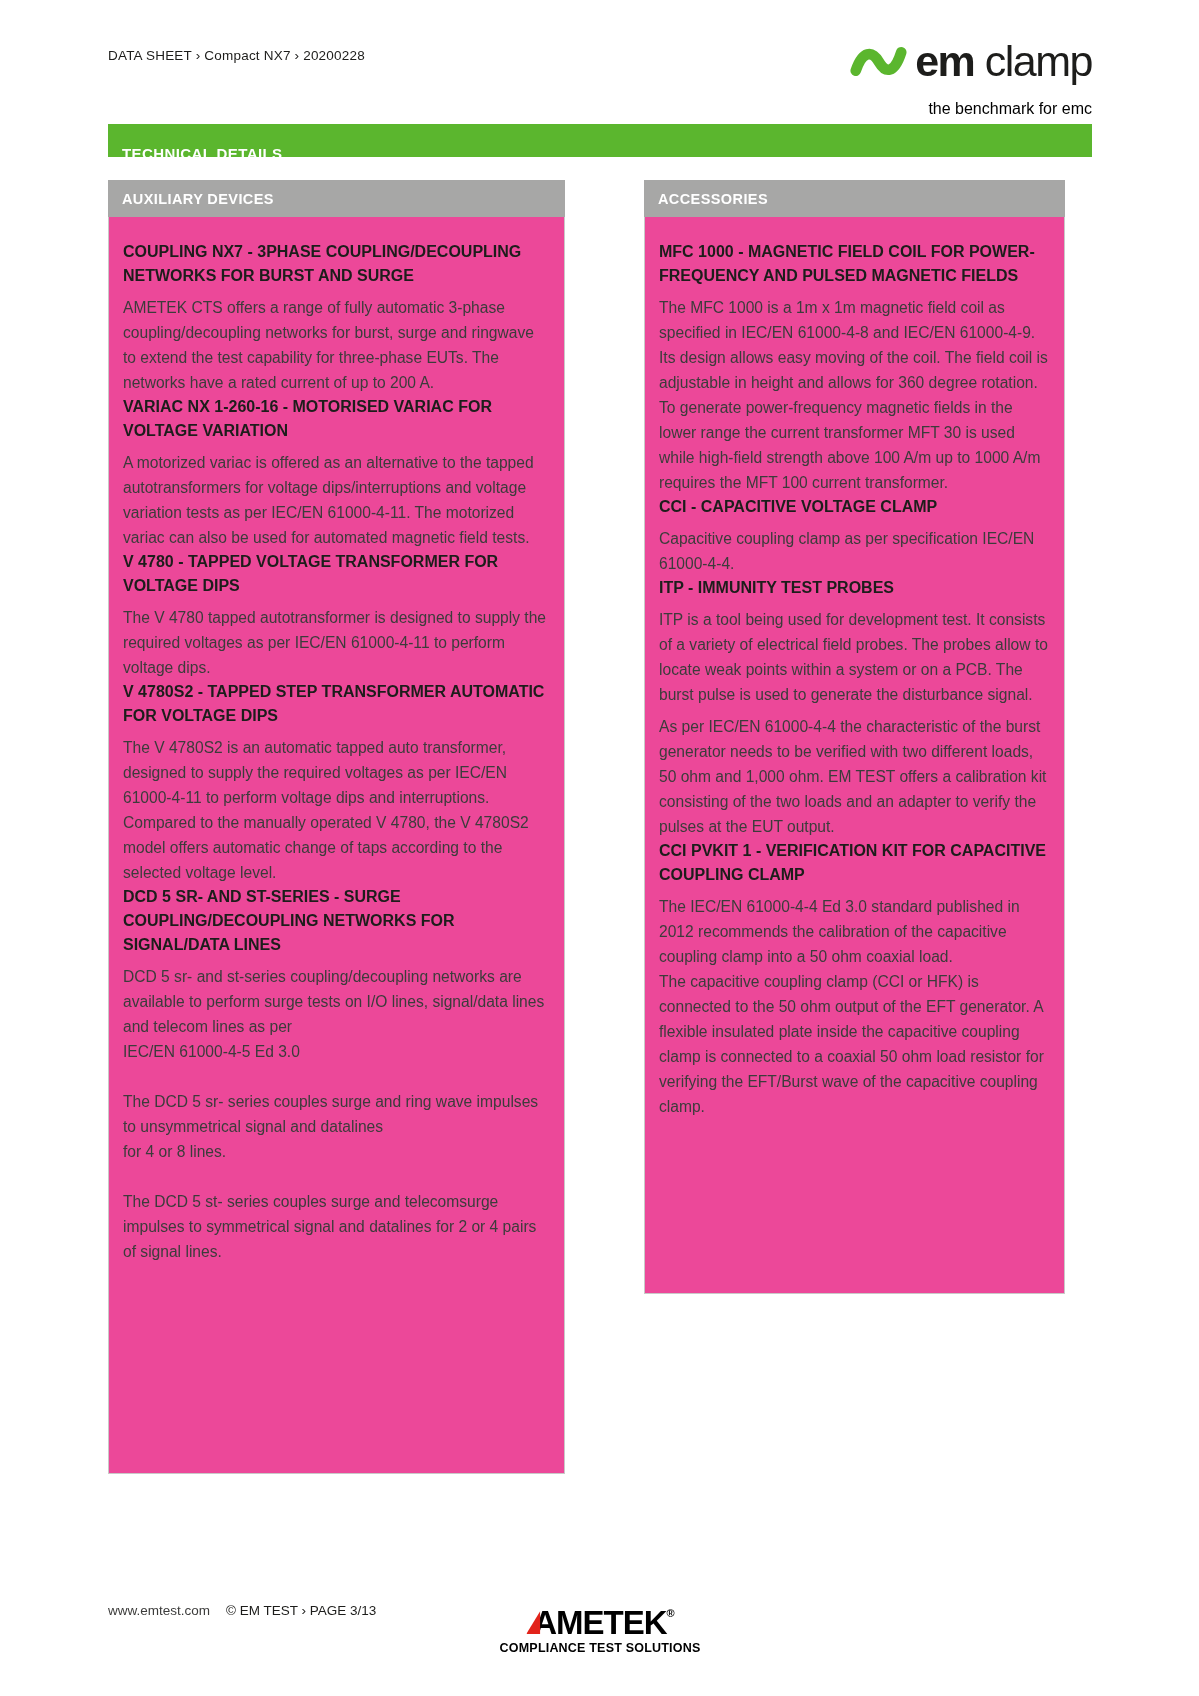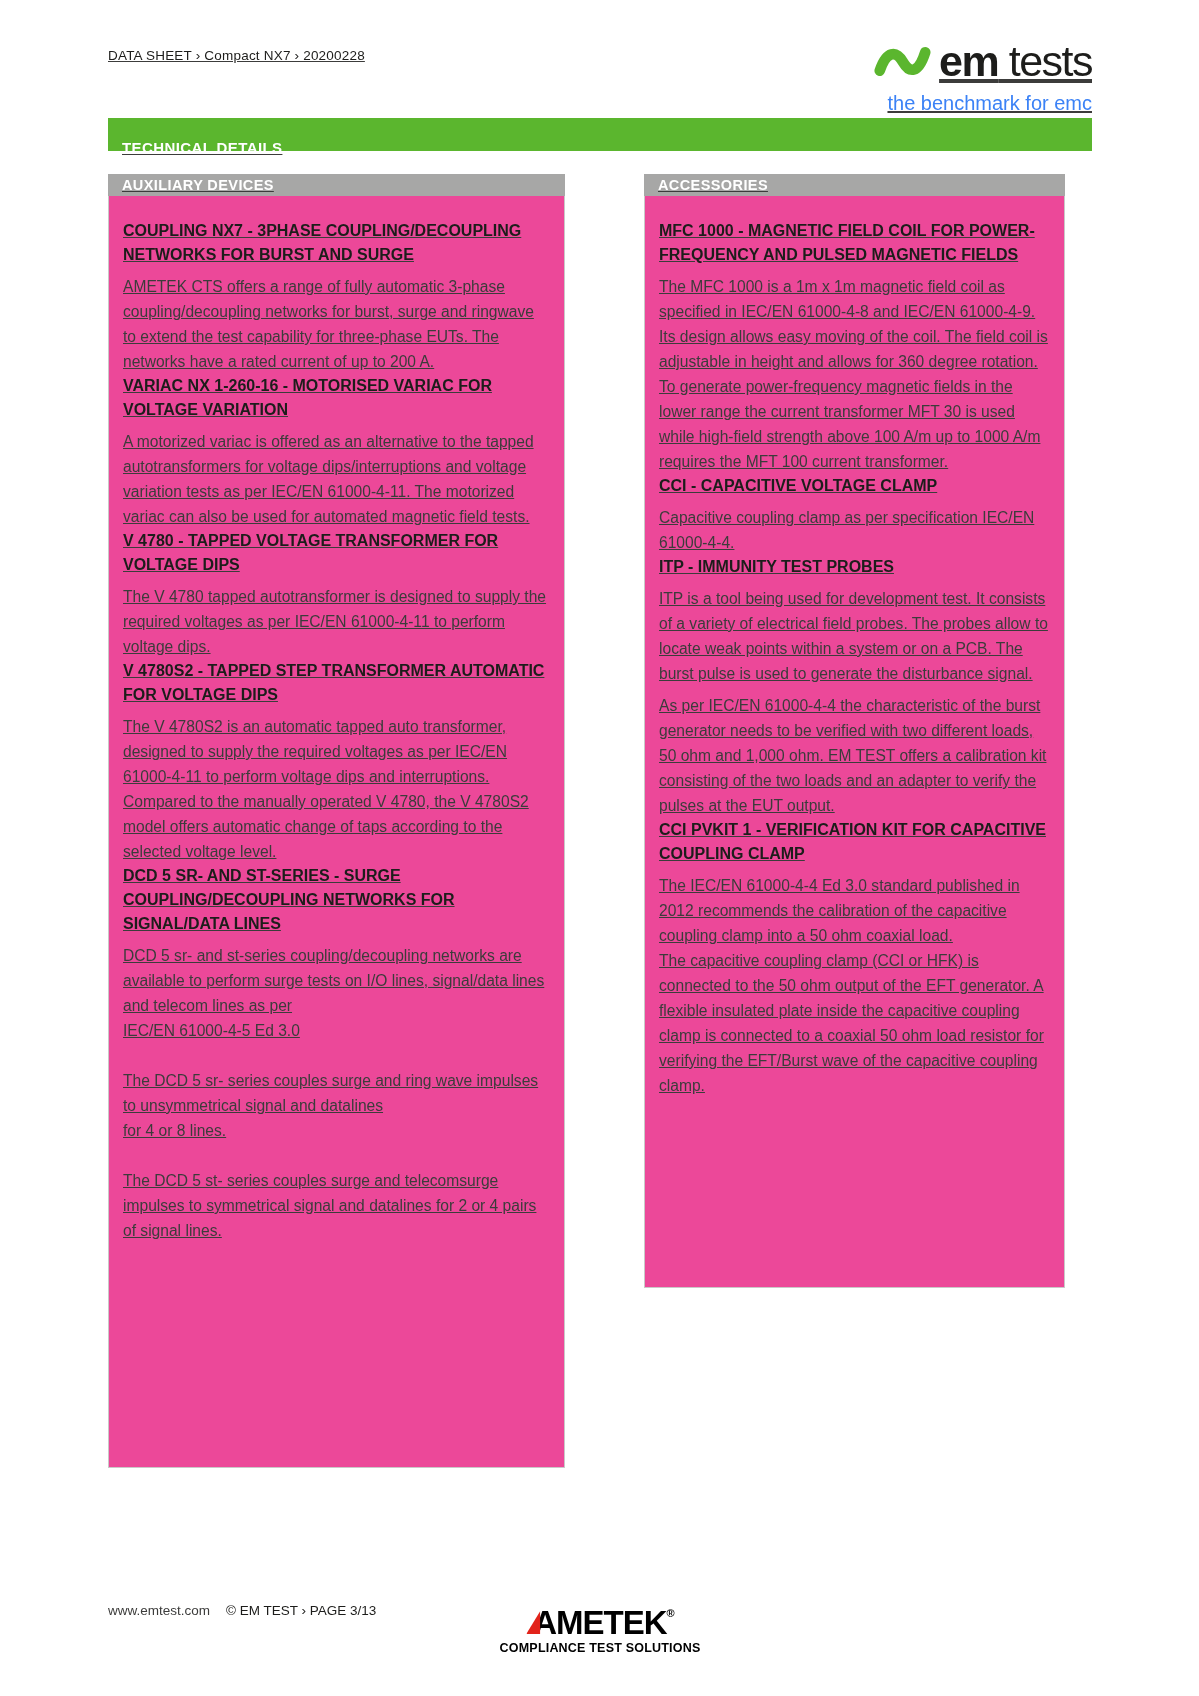--- a/index.html
+++ b/index.html
@@ -2,43 +2,43 @@
 <html><head>
 <meta charset="utf-8">
 <style>
   * { margin:0; padding:0; box-sizing:border-box; }
   html,body { background:#ffffff; }
   body {
     width:1199px; height:1696px;
     font-family:"Liberation Sans","DejaVu Sans",sans-serif;
     color:#3c3c3b; position:relative; overflow:hidden;
   }
-  .content { width:984px; margin-left:108px; position:relative;text-decoration:underline; }
+  .content { width:984px; margin-left:108px; position:relative; }
 
   
   .top-row { display:flex; justify-content:space-between; align-items:flex-start; padding-top:38px; min-height:80px; }
   .doc-meta { font-size:13.5px; color:#1d1d1b; letter-spacing:0.2px; margin-top:10px; }
   .logo-block { text-align:right; }
   .logo-row { display:flex; align-items:center; justify-content:flex-end; gap:8px; }
   .wave-icon svg { display:block; }
   .brand { font-size:43px; line-height:46px; color:#1d1d1b; letter-spacing:-1.5px; white-space:pre; }
   .brand .bold { font-weight:700; }
   .brand .light { font-weight:400; }
-  .logo-tagline { color:#3b82f6; font-size:20px; line-height:16px; margin-top:11px; }
+  .logo-tagline { color:#000000; font-size:16px; line-height:16px; margin-top:17px; }
 
   
   .banner { margin-top:7px; background:#5bb62e; height:33px; display:flex; align-items:center; padding-left:14px; }
   .banner-title { color:#ffffff; font-weight:700; font-size:15px; letter-spacing:0.4px;margin-top:26px; }
 
   
   .columns { display:flex; gap:43px; margin-top:23px; align-items:flex-start; }
   .panel { width:457px; display:flex; flex-direction:column; }
   .panel-left  { min-height:1294px; }
   .panel-right { min-height:1114px;padding-left:36px; }
-  .panel-header { background:#a7a7a6; height:22px; display:flex; align-items:center; padding-left:14px; flex:0 0 auto; }
+  .panel-header { background:#a7a7a6; height:37px; display:flex; align-items:center; padding-left:14px; flex:0 0 auto; }
   .panel-header-title { color:#ffffff; font-weight:700; font-size:14.5px; letter-spacing:0.4px; }
   .panel-body { border:1px solid #c9c9c8; border-top:none; padding:10px 14px 24px 14px; flex:1; background:#ec4899; }
 
   .section-title { color:#1d1d1b; font-size:16px; line-height:24px; font-weight:700; }
   .section:first-child .section-title { margin-top:13px; }
   .section-para { font-size:15.6px; line-height:25px; margin-top:7px; white-space:pre-line; color:#3c3c3b; }
   .section-para + .section-para { margin-top:25px; }
 
   
   .footer { position:absolute; left:108px; top:1578px; width:984px;
@@ -60,21 +60,21 @@
   <div class="top-row">
     <div class="doc-meta">DATA SHEET › Compact NX7 › 20200228</div>
 
     <div class="logo-block">
       <div class="logo-row">
         <span class="wave-icon">
           <svg width="58" height="44" viewBox="0 0 60 44" xmlns="http://www.w3.org/2000/svg">
             <path d="M7 32 C14 11 24 11 31 23 C38 35 47 35 54 13" stroke="#5bb62e" stroke-width="11" fill="none" stroke-linecap="round"></path>
           </svg>
         </span>
-        <span class="brand"><span class="bold">em</span><span class="light"> tests</span></span>
+        <span class="brand"><span class="bold">em</span><span class="light"> clamp</span></span>
       </div>
       <div class="logo-tagline">the benchmark for emc</div>
     </div>
   </div>
 
   <div class="banner">
     <span class="banner-title">TECHNICAL DETAILS</span>
   </div>
 
   <div class="columns">

